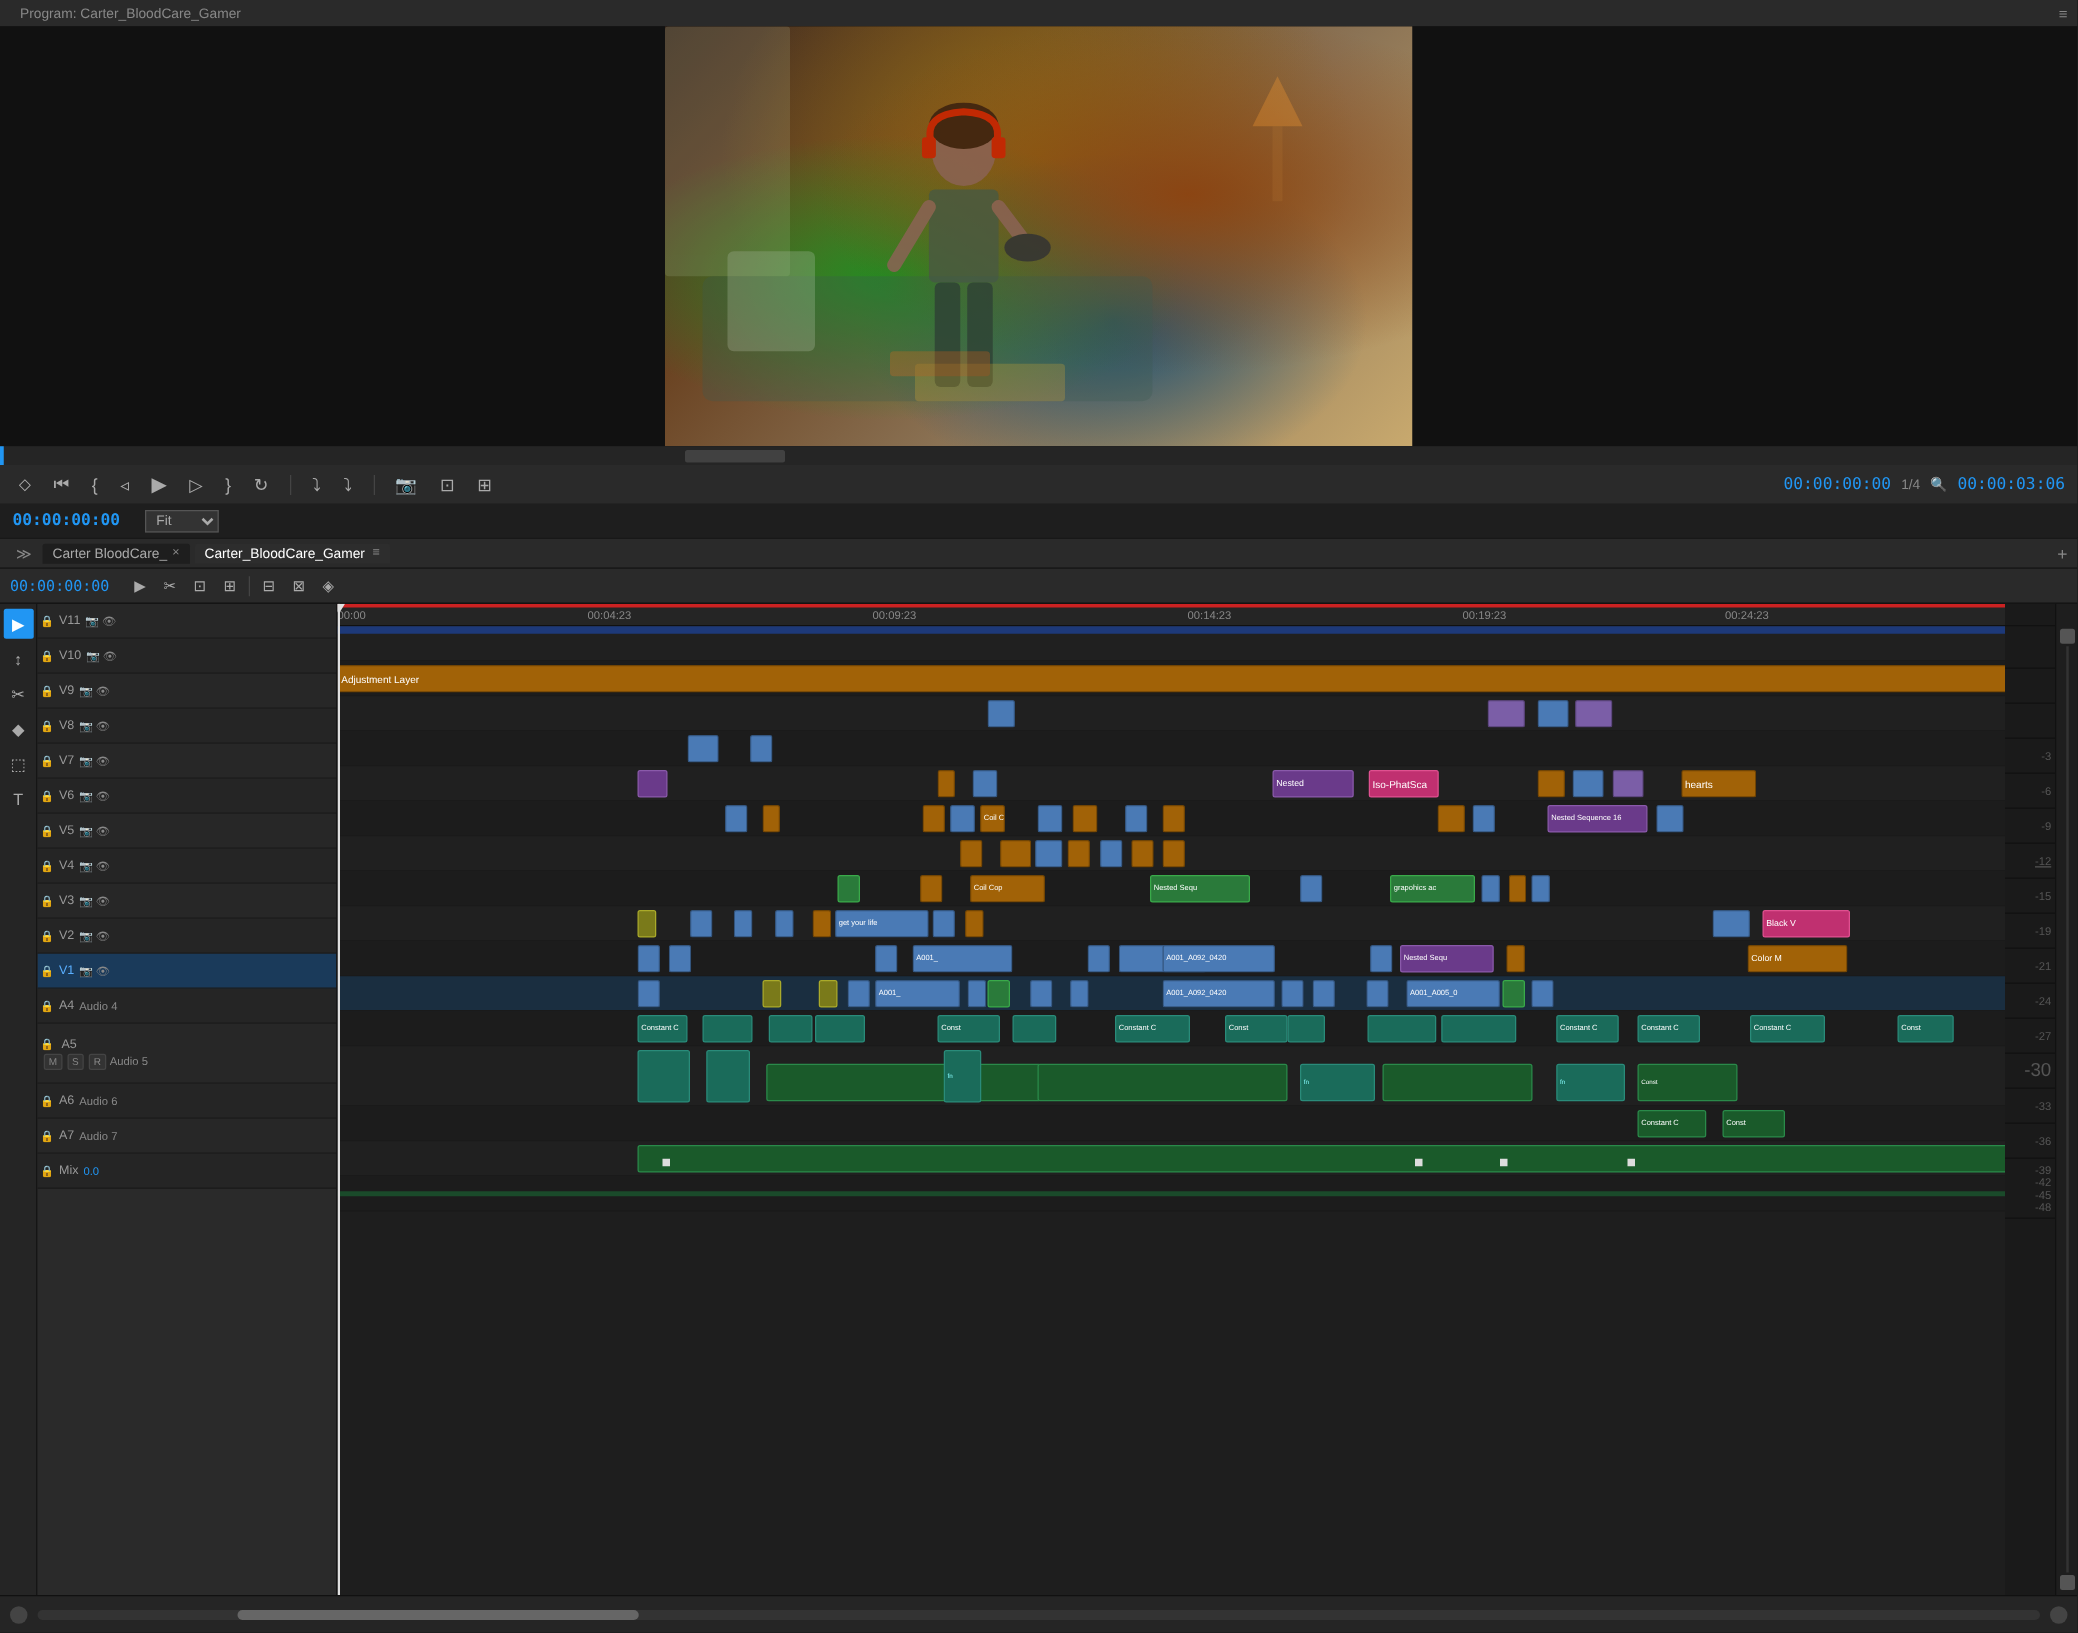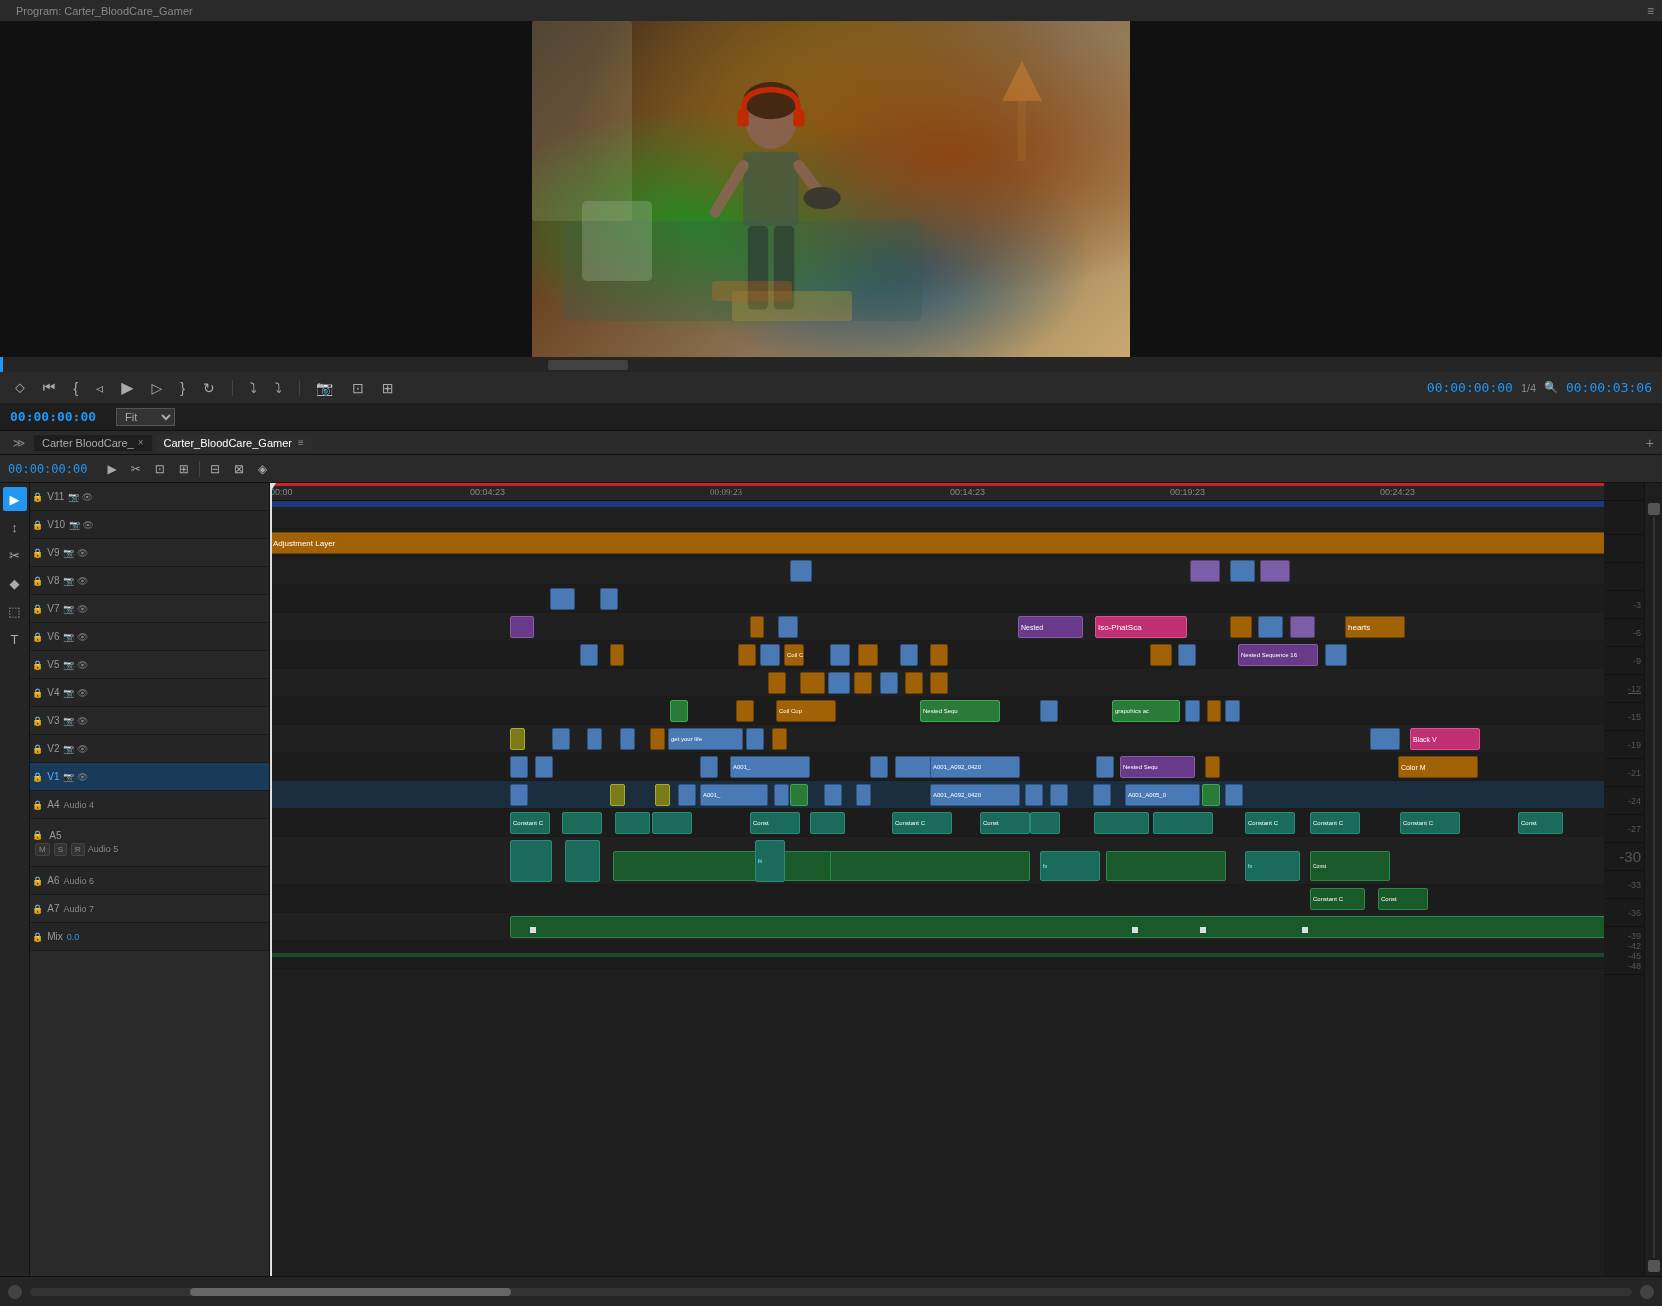--- a/index.html
+++ b/index.html
@@ -736,21 +736,21 @@
 
     <div id="timeline-tracks-wrapper">
       <div id="timeline-tracks">
 
         <div id="time-ruler">
 
           <div id="work-area-bar" style="height:3px; background:#cc2222;"></div>
 
           <span class="time-mark" style="left:0px;">00:00</span>
           <span class="time-mark" style="left:200px;">00:04:23</span>
-          <span class="time-mark" style="left:440px;font-family:Liberation Serif, serif;">00:09:23</span>
+          <span class="time-mark" style="left:428px;">00:09:23</span>
           <span class="time-mark" style="left:680px;">00:14:23</span>
           <span class="time-mark" style="left:900px;">00:19:23</span>
           <span class="time-mark" style="left:1110px;">00:24:23</span>
         </div>
 
         <div style="position:absolute; top:18px; left:0; width:1380px; height:6px; background:rgba(26,95,255,0.4); z-index:5;"></div>
 
         <div class="tl-row h28">
         </div>
 
@@ -774,21 +774,21 @@
         </div>
 
         <div class="tl-row h28">
 
           <div class="clip nested-clip" style="left:240px; top:3px; width:24px;"></div>
           <div class="clip clip-pink" style="left:480px; top:3px; width:14px;"></div>
           <div class="clip clip-blue" style="left:508px; top:3px; width:20px;"></div>
           <div class="clip nested-clip" style="left:748px; top:3px; width:65px; font-size:7px;">
             <span>Nested</span>
           </div>
-          <div class="clip pink-clip" style="left:825px; top:3px; width:92px;">
+          <div class="clip pink-clip" style="left:825px; top:3px; width:56px;">
             <span>Iso-PhatSca</span>
           </div>
           <div class="clip clip-pink" style="left:960px; top:3px; width:22px;"></div>
           <div class="clip clip-blue" style="left:988px; top:3px; width:25px;"></div>
           <div class="clip clip-purple" style="left:1020px; top:3px; width:25px;"></div>
           <div class="clip clip-pink" style="left:1075px; top:3px; width:60px;">
             <span>hearts</span>
           </div>
         </div>
 

